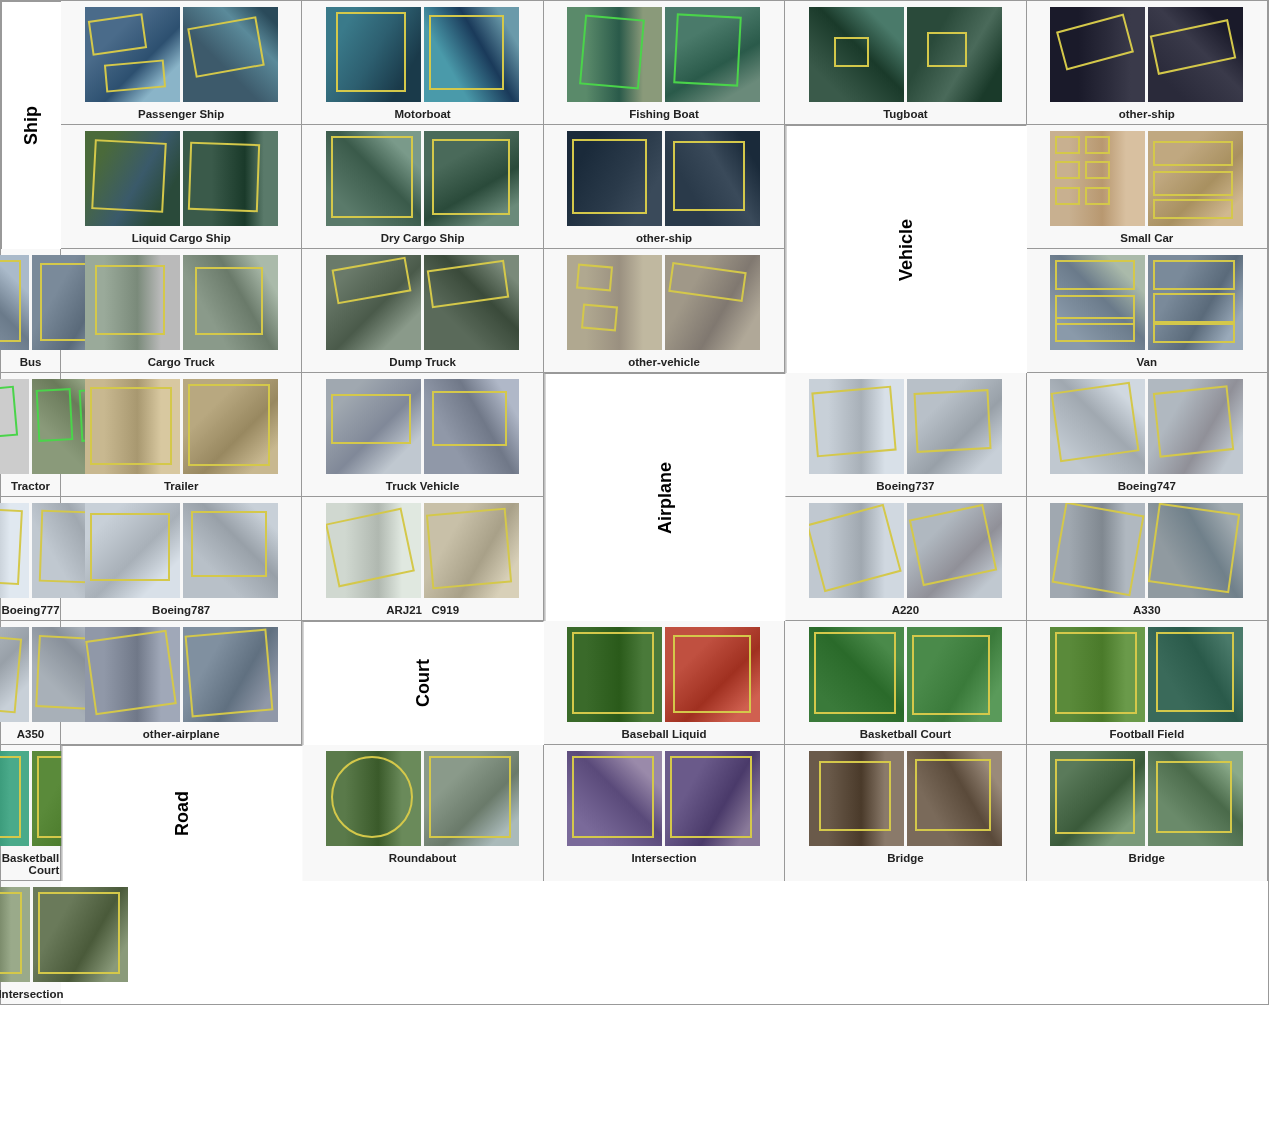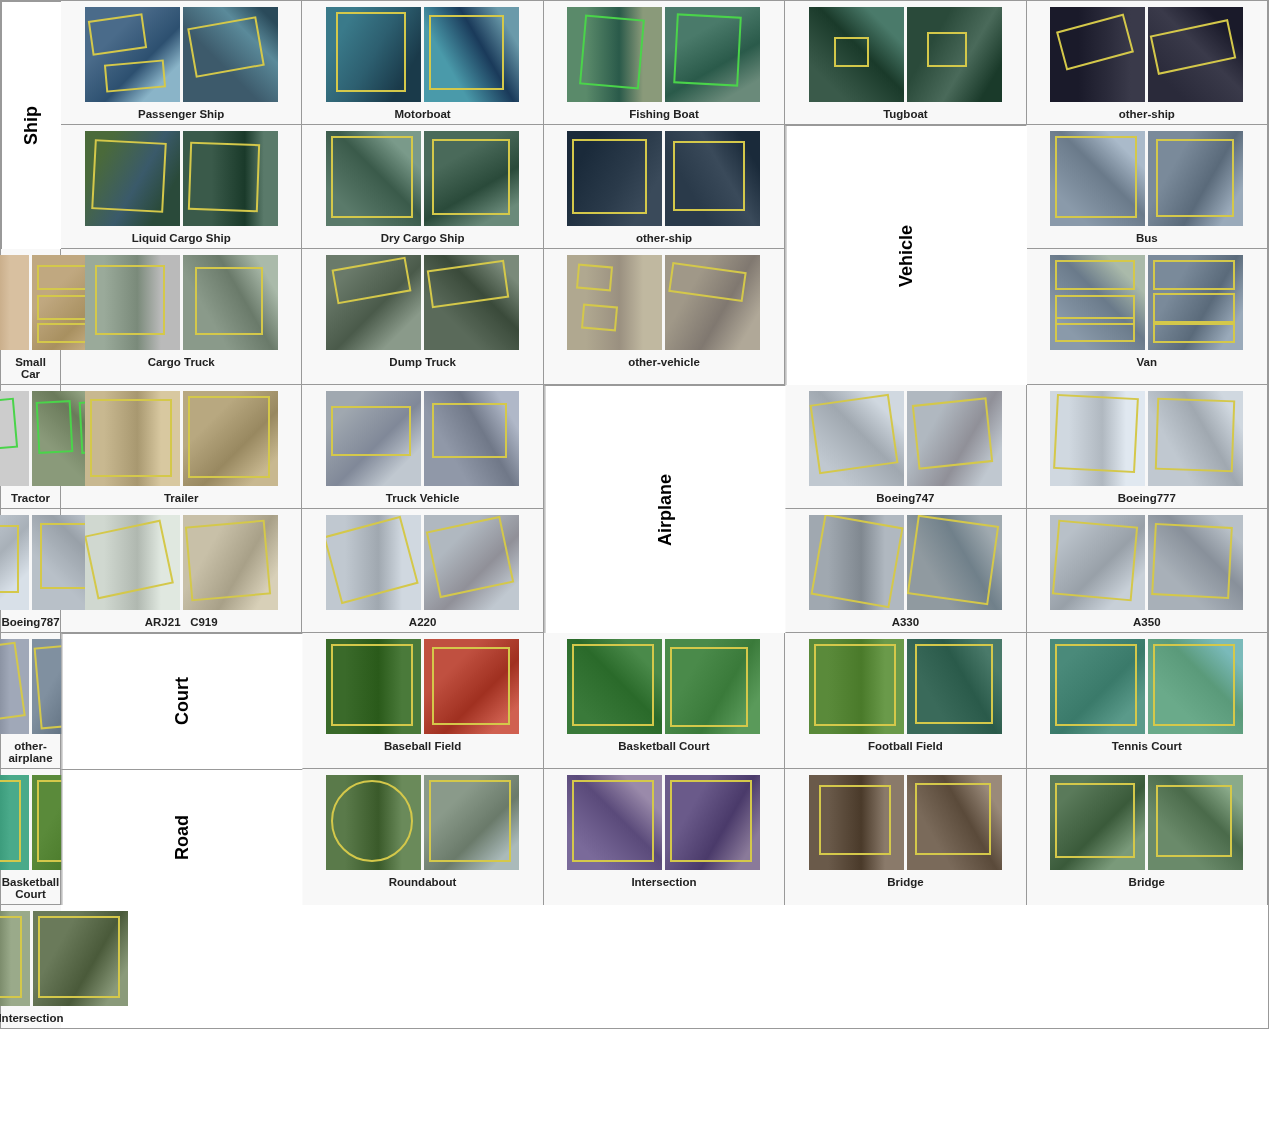--- a/index.html
+++ b/index.html
@@ -46,21 +46,21 @@
     .cell-img {
       width: 95px;
       height: 95px;
       background: #ccc;
       position: relative;
       overflow: hidden;
     }
     .cell-label {
       font-size: 11.5px;
       font-weight: bold;
-      text-align: center;
+      text-align: right;
       color: #222;
       margin-top: 2px;
     }
     
     .img-ship-1a { background: linear-gradient(135deg, #4a6b8a 30%, #2d5070 60%, #8ab4c8 80%); }
     .img-ship-1b { background: linear-gradient(45deg, #3d5a6b 40%, #5a8a9a 70%, #2a4a5a 90%); }
     .img-ship-2a { background: linear-gradient(120deg, #3a7a8a 20%, #2d5f70 50%, #1a3a4a 80%); }
     .img-ship-2b { background: linear-gradient(60deg, #4a9aaa 30%, #1a3a5a 60%, #6a9aaa 85%); }
     .img-ship-3a { background: linear-gradient(90deg, #5a8a6a 20%, #2a5a4a 55%, #8a9a7a 80%); }
     .img-ship-3b { background: linear-gradient(150deg, #4a7a6a 30%, #2a5a4a 60%, #6a8a7a 85%); }
@@ -248,49 +248,49 @@
       <div class="cell-img img-eship-5b">
         <div class="bbox-overlay bbox-yellow" style="top:10px;left:8px;width:72px;height:70px;"></div>
       </div>
     </div>
     <div class="cell-label">other-ship</div>
   </div>
 
   <div class="category-label" style="grid-row: span 2; border-bottom: 1px solid #999;">Vehicle</div>
   <div class="cell">
     <div class="cell-images">
-      <div class="cell-img img-veh-2a">
-        <div class="bbox-overlay bbox-yellow" style="top:5px;left:5px;width:82px;height:82px;"></div>
-      </div>
-      <div class="cell-img img-veh-2b">
-        <div class="bbox-overlay bbox-yellow" style="top:8px;left:8px;width:78px;height:78px;"></div>
-      </div>
-    </div>
-    <div class="cell-label">Bus</div>
-  </div>
-  <div class="cell">
-    <div class="cell-images">
       <div class="cell-img img-veh-1a">
         <div class="bbox-overlay bbox-yellow" style="top:5px;left:5px;width:25px;height:18px;"></div>
         <div class="bbox-overlay bbox-yellow" style="top:5px;left:35px;width:25px;height:18px;"></div>
         <div class="bbox-overlay bbox-yellow" style="top:30px;left:5px;width:25px;height:18px;"></div>
         <div class="bbox-overlay bbox-yellow" style="top:30px;left:35px;width:25px;height:18px;"></div>
         <div class="bbox-overlay bbox-yellow" style="top:56px;left:5px;width:25px;height:18px;"></div>
         <div class="bbox-overlay bbox-yellow" style="top:56px;left:35px;width:25px;height:18px;"></div>
       </div>
       <div class="cell-img img-veh-1b">
         <div class="bbox-overlay bbox-yellow" style="top:10px;left:5px;width:80px;height:25px;"></div>
         <div class="bbox-overlay bbox-yellow" style="top:40px;left:5px;width:80px;height:25px;"></div>
         <div class="bbox-overlay bbox-yellow" style="top:68px;left:5px;width:80px;height:20px;"></div>
       </div>
     </div>
     <div class="cell-label">Small Car</div>
   </div>
   <div class="cell">
     <div class="cell-images">
+      <div class="cell-img img-veh-2a">
+        <div class="bbox-overlay bbox-yellow" style="top:5px;left:5px;width:82px;height:82px;"></div>
+      </div>
+      <div class="cell-img img-veh-2b">
+        <div class="bbox-overlay bbox-yellow" style="top:8px;left:8px;width:78px;height:78px;"></div>
+      </div>
+    </div>
+    <div class="cell-label">Bus</div>
+  </div>
+  <div class="cell">
+    <div class="cell-images">
       <div class="cell-img img-veh-3a">
         <div class="bbox-overlay bbox-yellow" style="top:10px;left:10px;width:70px;height:70px;"></div>
       </div>
       <div class="cell-img img-veh-3b">
         <div class="bbox-overlay bbox-yellow" style="top:12px;left:12px;width:68px;height:68px;"></div>
       </div>
     </div>
     <div class="cell-label">Cargo Truck</div>
   </div>
   <div class="cell">
@@ -364,20 +364,31 @@
       <div class="cell-img img-van-5b">
         <div class="bbox-overlay bbox-yellow" style="top:12px;left:8px;width:75px;height:55px;"></div>
       </div>
     </div>
     <div class="cell-label">Truck Vehicle</div>
   </div>
 
   <div class="category-label" style="grid-row: span 2; border-bottom: 1px solid #999;">Airplane</div>
   <div class="cell">
     <div class="cell-images">
+      <div class="cell-img img-air-1a">
+        <div class="bbox-overlay bbox-yellow" style="top:10px;left:5px;width:80px;height:65px;transform:rotate(-5deg);"></div>
+      </div>
+      <div class="cell-img img-air-1b">
+        <div class="bbox-overlay bbox-yellow" style="top:12px;left:8px;width:75px;height:60px;transform:rotate(-3deg);"></div>
+      </div>
+    </div>
+    <div class="cell-label">Boeing737</div>
+  </div>
+  <div class="cell">
+    <div class="cell-images">
       <div class="cell-img img-air-2a">
         <div class="bbox-overlay bbox-yellow" style="top:8px;left:5px;width:80px;height:70px;transform:rotate(-8deg);"></div>
       </div>
       <div class="cell-img img-air-2b">
         <div class="bbox-overlay bbox-yellow" style="top:10px;left:8px;width:75px;height:65px;transform:rotate(-6deg);"></div>
       </div>
     </div>
     <div class="cell-label">Boeing747</div>
   </div>
   <div class="cell">
@@ -462,21 +473,21 @@
   <div class="category-label" style="border-bottom: 1px solid #999;">Court</div>
   <div class="cell">
     <div class="cell-images">
       <div class="cell-img img-court-1a">
         <div class="bbox-overlay bbox-yellow" style="top:5px;left:5px;width:82px;height:82px;"></div>
       </div>
       <div class="cell-img img-court-1b">
         <div class="bbox-overlay bbox-yellow" style="top:8px;left:8px;width:78px;height:78px;"></div>
       </div>
     </div>
-    <div class="cell-label">Baseball Field</div>
+    <div class="cell-label">Baseball Liquid</div>
   </div>
   <div class="cell">
     <div class="cell-images">
       <div class="cell-img img-court-2a">
         <div class="bbox-overlay bbox-yellow" style="top:5px;left:5px;width:82px;height:82px;"></div>
       </div>
       <div class="cell-img img-court-2b">
         <div class="bbox-overlay bbox-yellow" style="top:8px;left:5px;width:78px;height:80px;"></div>
       </div>
     </div>
@@ -488,31 +499,20 @@
         <div class="bbox-overlay bbox-yellow" style="top:5px;left:5px;width:82px;height:82px;"></div>
       </div>
       <div class="cell-img img-court-3b">
         <div class="bbox-overlay bbox-yellow" style="top:5px;left:8px;width:78px;height:80px;"></div>
       </div>
     </div>
     <div class="cell-label">Football Field</div>
   </div>
   <div class="cell">
     <div class="cell-images">
-      <div class="cell-img img-court-4a">
-        <div class="bbox-overlay bbox-yellow" style="top:5px;left:5px;width:82px;height:82px;"></div>
-      </div>
-      <div class="cell-img img-court-4b">
-        <div class="bbox-overlay bbox-yellow" style="top:5px;left:5px;width:82px;height:82px;"></div>
-      </div>
-    </div>
-    <div class="cell-label">Tennis Court</div>
-  </div>
-  <div class="cell">
-    <div class="cell-images">
       <div class="cell-img img-court-5a">
         <div class="bbox-overlay bbox-yellow" style="top:5px;left:5px;width:82px;height:82px;"></div>
       </div>
       <div class="cell-img img-court-5b">
         <div class="bbox-overlay bbox-yellow" style="top:5px;left:5px;width:82px;height:82px;"></div>
       </div>
     </div>
     <div class="cell-label">Basketball Court</div>
   </div>
 

